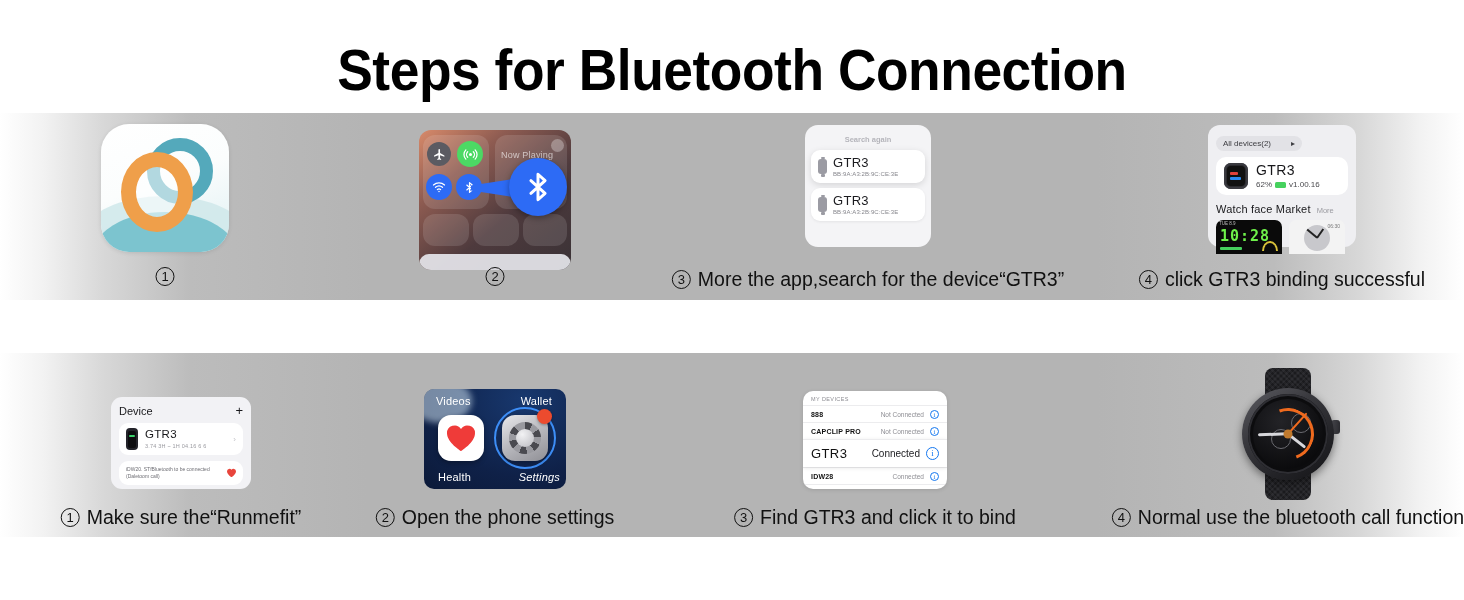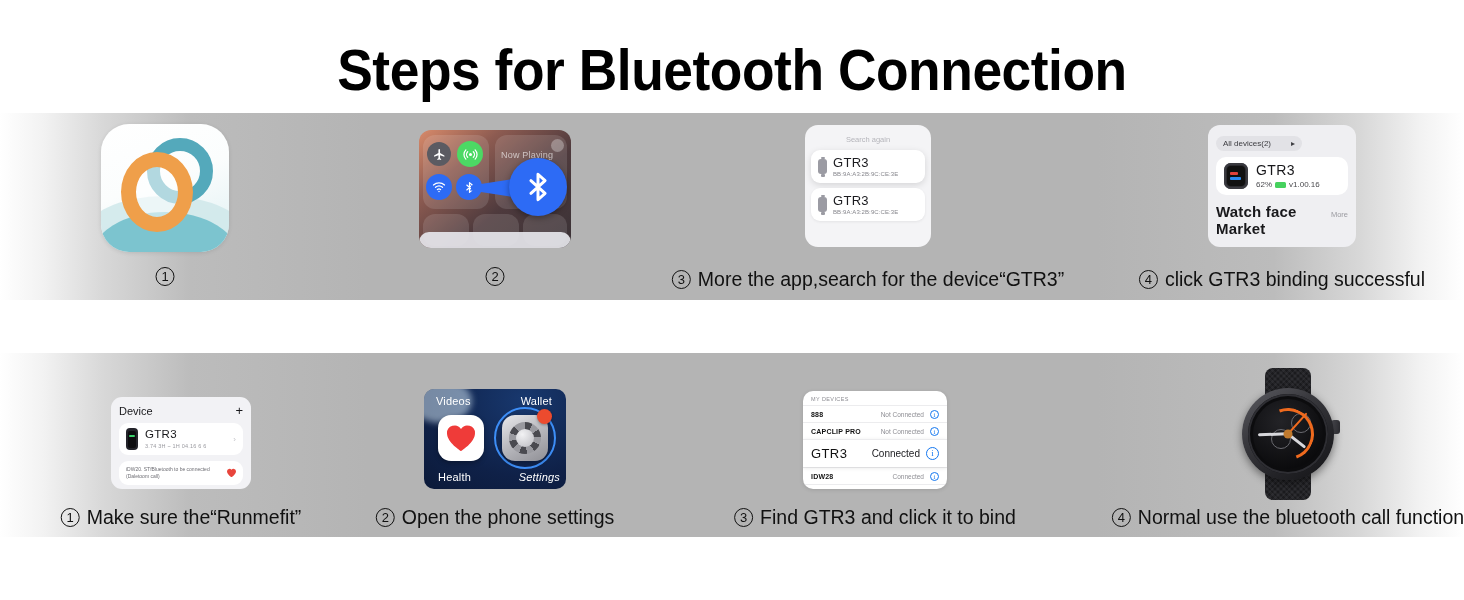--- a/index.html
+++ b/index.html
@@ -109,21 +109,21 @@
   }
   .ring-orange {
     width: 72px; height: 80px;
     left: 20px; top: 28px;
     border: 15px solid #ef9f4a;
     background: rgba(255,255,255,.55);
   }
 
   
   .cc {
-    width: 152px; height: 118px;
+    width: 152px; height: 140px;
     border-radius: 12px;
     overflow: hidden;
     position: relative;
     background: linear-gradient(140deg,#d88a6a 0%, #8d5b51 28%, #4e3a3d 60%, #3a3236 100%);
   }
   .cc .tile {
     position: absolute;
     border-radius: 12px;
     background: rgba(255,255,255,.12);
   }
@@ -172,21 +172,21 @@
   }
   .cc .sheet {
     position: absolute; left: 0; bottom: 0; width: 100%; height: 16px;
     background: rgba(230,230,235,.92);
     border-radius: 10px 10px 0 0;
   }
 
   
   .search-card { width: 126px; height: 122px; background:#f4f4f6; border-radius:13px; padding:6px; }
   .search-card .srch-top {
-    text-align: center; font-size: 7.5px; color: #b5b5bb; padding: 4px 0 6px;
+    text-align: center; font-size: 7.5px; color: #b5b5bb; padding: 4px 0 6px; font-weight: bold;
   }
   .dev-row {
     background: #fff; border-radius: 9px;
     display: flex; align-items: center; gap: 6px;
     padding: 6px 7px;
     margin-bottom: 5px;
     box-shadow: 0 1px 3px rgba(0,0,0,.07);
   }
   .dev-row.shadowed { box-shadow: 0 2px 7px rgba(0,0,0,.13); }
   .watch-glyph {
@@ -217,21 +217,21 @@
     background: #2a2a2e; position: relative; flex:0 0 auto;
     box-shadow: inset 0 0 0 2px #3a3a40;
   }
   .watch-photo .scr { position:absolute; inset:3px; border-radius:4px; background:#111; }
   .watch-photo .b1 { position:absolute; left:6px; top:9px; width:8px; height:3px; background:#e2423a; border-radius:1px; }
   .watch-photo .b2 { position:absolute; left:6px; top:14px; width:11px; height:3px; background:#2d8bf0; border-radius:1px; }
   .hero-name { font-size:14px; color:#17171a; letter-spacing:.4px; line-height:1; }
   .hero-sub { display:flex; align-items:center; gap:3px; font-size:8px; color:#4a4a4e; margin-top:3px; }
   .batt { width:11px; height:6px; border-radius:1.5px; background:#46d15e; }
   .wf-head { display:flex; align-items:baseline; gap:6px; margin-top:8px; }
-  .wf-title { font-size:15px; font-weight:700; color:#18181b; letter-spacing:.2px; }
+  .wf-title { font-size:11px; font-weight:400; color:#18181b; letter-spacing:.2px; }
   .wf-more { font-size:7.5px; color:#9a9aa0; }
   .wf-row { display:flex; gap:7px; margin-top:5px; }
   .wf-face {
     width: 66px; height: 34px; border-radius: 7px 7px 0 0;
     background:#0a0a0a; position:relative; overflow:hidden;
   }
   .wf-face .t { position:absolute; left:4px; top:7px; font-size:15px; color:#6ef04a; font-weight:700; letter-spacing:1px; font-family:"DejaVu Sans Mono", monospace; }
   .wf-face .hdr { position:absolute; left:3px; top:1px; font-size:4.5px; color:#bdbdbd; }
   .wf-face .g1 { position:absolute; left:4px; bottom:4px; width:22px; height:3px; background:#46d15e; border-radius:1px; }
   .wf-face .g2 { position:absolute; right:4px; bottom:3px; width:16px; height:10px; border-radius:50% 50% 0 0/100% 100% 0 0; border:2px solid #d9c23a; border-bottom:none; }
@@ -497,20 +497,34 @@
             <div class="hero-sub">
               <span>62%</span>
               <span class="batt"></span>
               <span>v1.00.16</span>
             </div>
           </span>
         </div>
         <div class="wf-head">
           <span class="wf-title">Watch face Market</span>
           <span class="wf-more">More</span>
+        </div>
+        <div class="wf-row">
+          <div class="wf-face">
+            <span class="hdr">TUE 8.9</span>
+            <span class="t">10:28</span>
+            <span class="g1"></span>
+              <span class="g2"></span>
+          </div>
+          <div class="wf-face2">
+            <span class="tm">06:30</span>
+            <span class="dial"></span>
+              <span class="hh"></span>
+              <span class="mh"></span>
+          </div>
         </div>
       </div>
     </div>
     <div class="caption" style="top:155px;left:207px;">
       <span class="num">4</span>
       <span>click GTR3 binding successful</span>
     </div>
   </div>
 </div>
 

